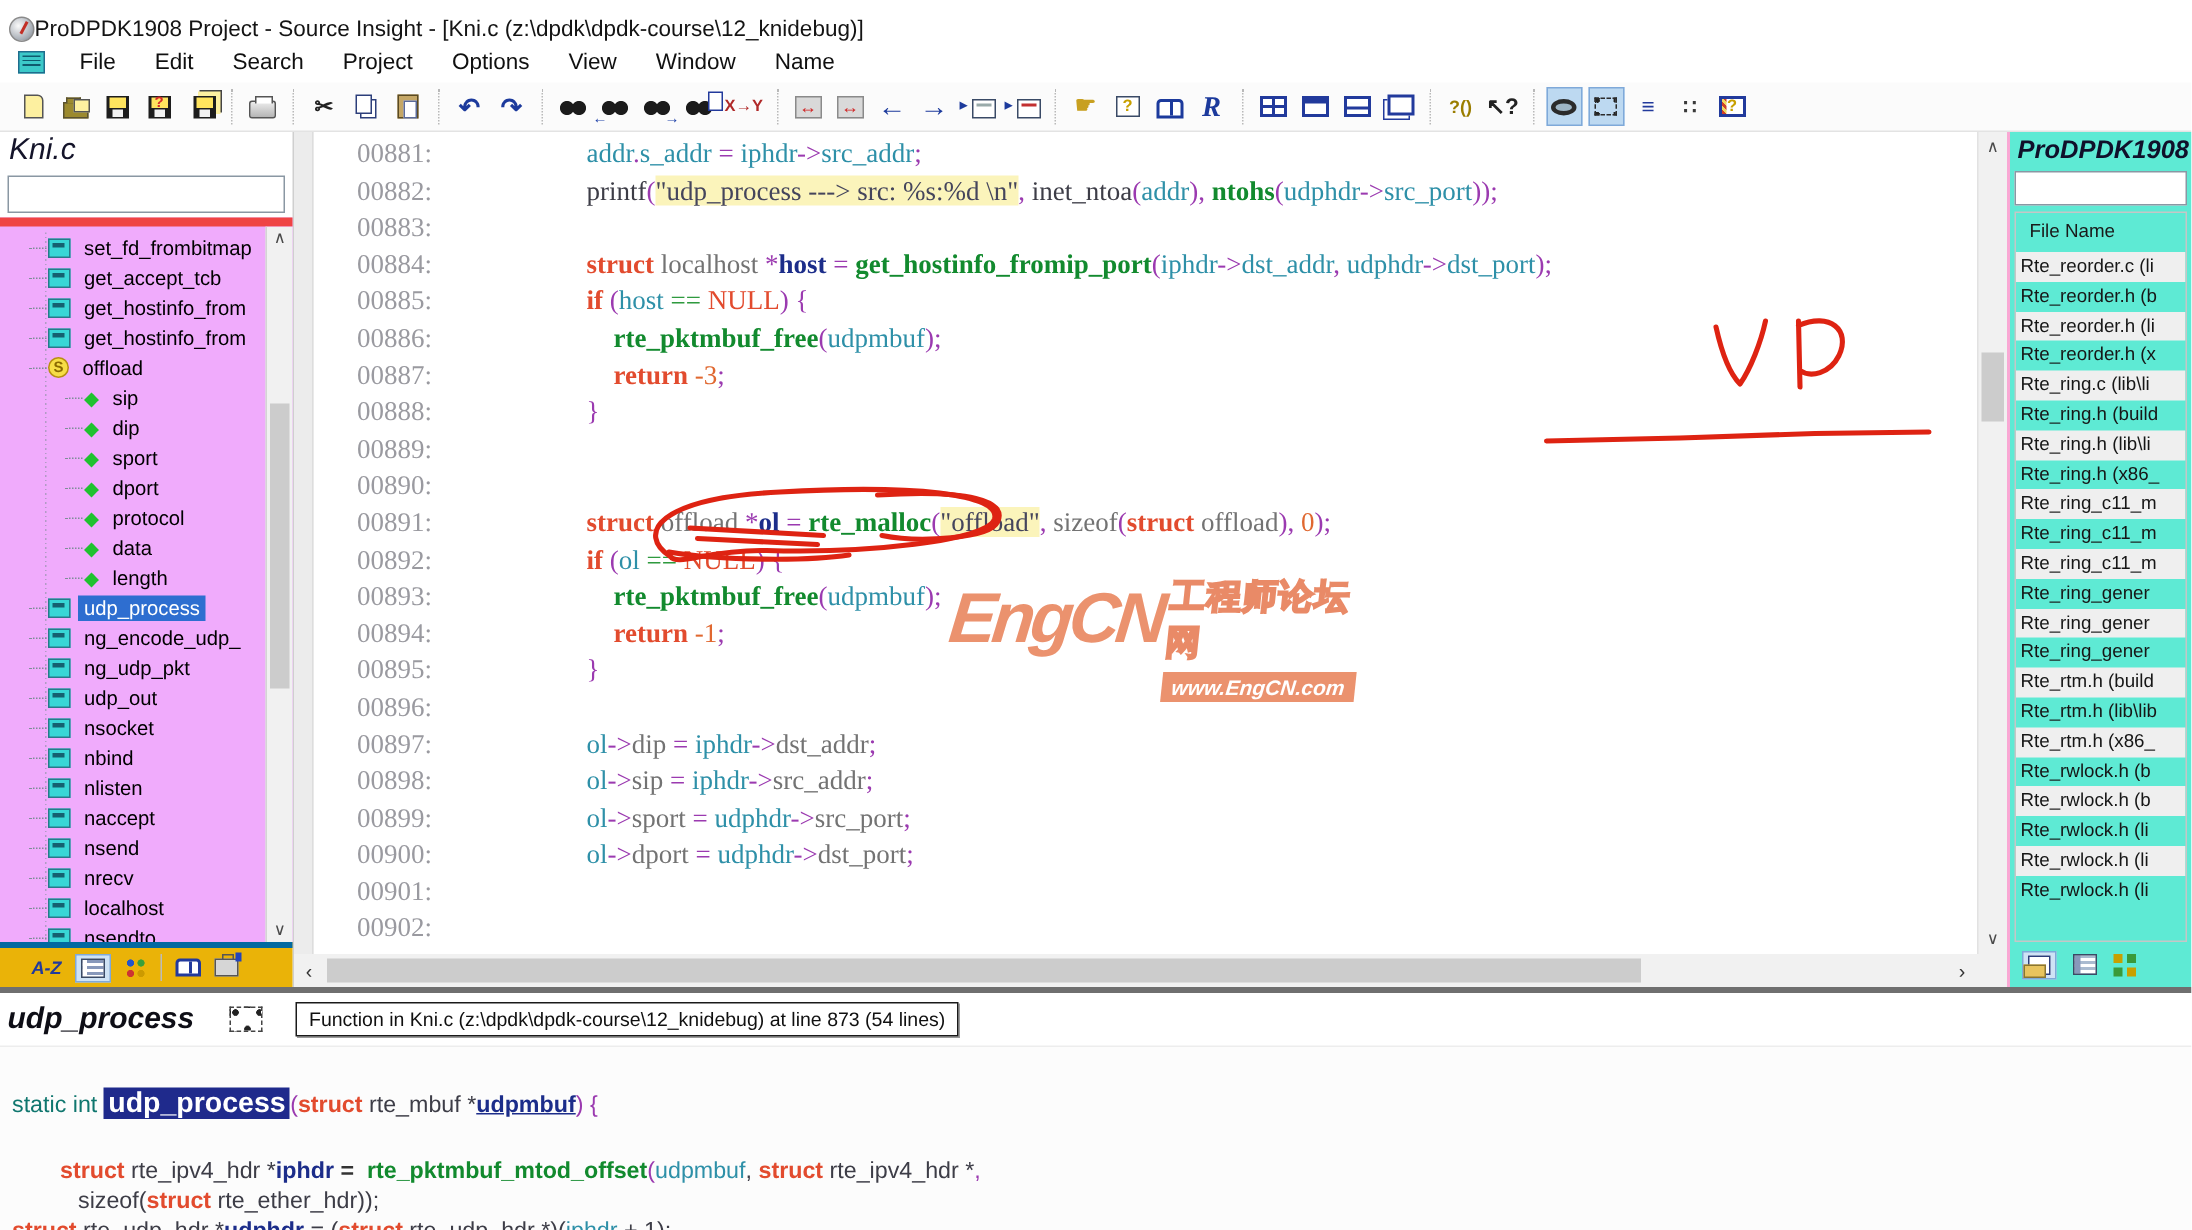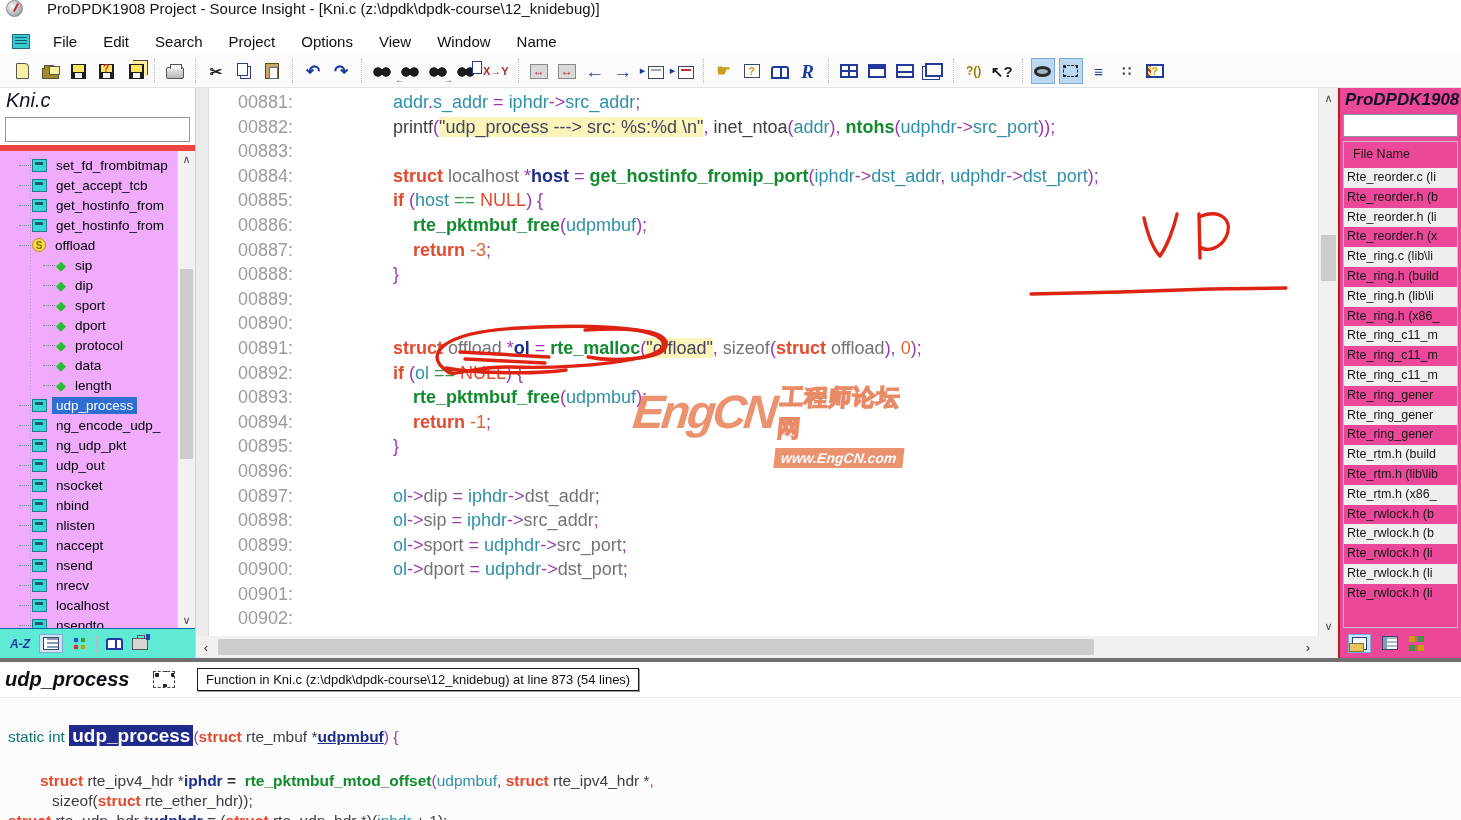--- a/index.html
+++ b/index.html
@@ -1,21 +1,21 @@
 <!DOCTYPE html>
 <html><head>
 <meta charset="utf-8">
 <style>
   *{box-sizing:border-box;margin:0;padding:0}
   html,body{width:1461px;height:820px;overflow:hidden}
   body{font-family:"Liberation Sans",sans-serif;background:#fff;position:relative}
   .app{position:absolute;inset:0;width:1461px;height:820px;background:#fff}
 
   
-  .titlebar{height:28px;display:flex;align-items:flex-start;gap:24px;padding-left:6px;font-size:15px;color:#141414;background:#fff}
+  .titlebar{height:28px;display:flex;align-items:flex-end;gap:0;padding-left:6px;font-size:15px;color:#141414;background:#fff}
   .si-logo{width:17px;height:17px;border-radius:50%;background:radial-gradient(circle at 35% 35%,#fafafa,#aab0b8 65%,#788089);border:1px solid #8a8a8a;position:relative;flex:none}
   .si-logo::after{content:"";position:absolute;left:8px;top:2px;width:2px;height:9px;background:#c22f26;transform:rotate(28deg)}
   .menubar{height:27px;display:flex;align-items:center;font-size:15px;color:#101010;padding-left:12px;background:#fff}
   .doc-ico{width:18px;height:15px;background:#3cc9c9;border:1px solid #1f6d8d;margin-right:10px;position:relative;flex:none}
   .doc-ico::after{content:"";position:absolute;inset:2px;background:repeating-linear-gradient(180deg,#0f5a6e 0 1px,transparent 1px 3px)}
   .menu-item{padding:2px 13px;cursor:default}
   .toolbar{height:33px;display:flex;align-items:center;background:#fbfbfb;border-bottom:1px solid #e3e3e3;padding-left:8px}
   .tb-sep{width:1px;height:24px;border-left:1px dotted #b9b9b9;margin:0 6px}
   .tbtn{display:inline-flex;align-items:center;justify-content:center;min-width:24px;height:26px;margin:0 2px;border:1px solid transparent}
   .tbtn.on{background:#bdd9f1;border:1px solid #7fa9d9}
@@ -78,54 +78,54 @@
   .trow.d2 .conn{width:12px;margin-left:43px}
   .ti-fn{width:15px;height:13px;background:#38d6d6;border:1px solid #27798a;margin:0 5px 0 1px;position:relative;flex:none}
   .ti-fn::after{content:"";position:absolute;left:2px;top:2px;width:8px;height:3px;background:#156070}
   .ti-struct{width:14px;height:14px;border-radius:50%;background:#f6dd46;border:1px solid #b78f12;color:#8a6a00;font-size:10px;font-weight:bold;display:flex;align-items:center;justify-content:center;margin:0 5px 0 1px;flex:none}
   .ti-mem{color:#1fc12f;font-size:13px;margin:0 5px 0 1px;flex:none}
   .trow .lbl{padding:1px 4px}
   .trow.sel2 .lbl{background:#2e6ed0;color:#fff}
   .sb-scroll{position:absolute;right:0;top:0;bottom:0;width:18px;background:#f1f1f1;border-left:1px solid #d4d4d4}
   .scr-arr{position:absolute;left:0;right:0;text-align:center;font-size:11px;color:#4a4a4a;height:16px;line-height:16px}
   .sb-thumb{position:absolute;left:2px;right:2px;top:118px;height:190px;background:#ccc}
-  .sb-tools{height:30px;background:#5eead4;border-top:1px solid #0369a1;display:flex;align-items:center;gap:9px;padding-left:10px;flex:none}
+  .sb-tools{height:30px;background:#eab308;border-top:4px solid #0369a1;display:flex;align-items:center;gap:9px;padding-left:21px;flex:none}
   .t-az{font-size:12px;font-weight:bold;color:#223a9c;font-style:italic}
   .t-on{background:#cfe3f5;border:1px solid #7fa9d9;padding:2px 3px;display:inline-flex}
   .t-list{width:16px;height:13px;border:1px solid #3a4a66;background:linear-gradient(#fff,#fff) 0 0/3px 100% no-repeat,repeating-linear-gradient(180deg,#8899bb 0 2px,#fff 2px 4px);background-color:#fff}
   .t-dots{width:15px;height:13px;background:radial-gradient(circle at 4px 3px,#2255cc 2.2px,transparent 2.6px),radial-gradient(circle at 11px 3px,#3aa03a 2.2px,transparent 2.6px),radial-gradient(circle at 4px 10px,#cc3333 2.2px,transparent 2.6px),radial-gradient(circle at 11px 10px,#cc9a00 2.2px,transparent 2.6px)}
   .t-sep{width:1px;height:18px;border-left:1px solid #bbb}
   .t-book{width:17px;height:12px;background:#fff;border:2px solid #223a9c;border-radius:3px 3px 0 0;position:relative}
   .t-book::after{content:"";position:absolute;left:50%;top:0;bottom:0;width:2px;background:#223a9c}
   .t-brief{width:16px;height:12px;background:#d6d6d6;border:1px solid #555;position:relative}
   .t-brief::before{content:"";position:absolute;left:4px;top:-4px;width:6px;height:3px;border:1px solid #555;border-bottom:none}
   .t-brief::after{content:"";position:absolute;right:-3px;top:-5px;width:4px;height:6px;background:#2244bb}
 
   
   .editor{position:absolute;left:196px;top:88px;width:1122px;height:548px;background:#fff;overflow:hidden}
   .gutter{position:absolute;left:0;top:0;width:13px;height:100%;background:#ececec;border-right:1px solid #ddd}
-  .code{position:absolute;left:14px;top:2px;right:0;bottom:0;font-family:Liberation Sans, sans-serif;font-size:18px;line-height:24.6px;white-space:pre}
+  .code{position:absolute;left:14px;top:2px;right:0;bottom:0;font-family:Liberation Serif, serif;font-size:18px;line-height:24.6px;white-space:pre}
   .cline{height:24.6px;overflow:hidden}
   .lnum{display:inline-block;width:135px;margin-left:28px;color:#9a9aa0}
   .c-i{color:#2e90a8}.c-k{color:#e24b2e;font-weight:bold}.c-t{color:#737373}
   .c-f{color:#128a2e;font-weight:bold}.c-o{color:#9b3ab0}
   .c-s{color:#45455c;background:#fbf4bb}.c-n{color:#e06830}.c-r{color:#e24b2e}
   .c-p{color:#3d3d47}.c-v{color:#1c2d8a;font-weight:bold}.c-g{color:#2f9a3f}
   .c-hl{background:#1f2a8c;color:#fff;font-weight:bold;font-size:19px;padding:0 3px}
   .c-vu{color:#1c2d8a;font-weight:bold;text-decoration:underline}
   .c-bp{color:#333;font-weight:bold}.c-t2{color:#0f766e}
   .vscroll{position:absolute;left:1318px;top:88px;width:20px;height:548px;background:#f1f1f1;border-left:1px solid #e2e2e2}
   .vs-thumb{position:absolute;left:2px;right:2px;top:147px;height:46px;background:#ccc}
   .hscroll{position:absolute;left:196px;top:636px;width:1122px;height:22px;background:#f1f1f1;display:flex;align-items:center}
   .hs-arr{width:20px;text-align:center;font-size:13px;color:#333}
   .hs-thumb{height:16px;width:876px;margin-left:2px;background:#ccc}
   .corner{position:absolute;left:1318px;top:636px;width:20px;height:22px;background:#f1f1f1}
 
   
-  .rpanel{position:absolute;left:1338px;top:88px;width:123px;height:570px;background:#ec4899;border-left:2px solid #b91c1c;display:flex;flex-direction:column}
+  .rpanel{position:absolute;left:1338px;top:88px;width:123px;height:570px;background:#5eead4;border-left:2px solid #f9a8d4;display:flex;flex-direction:column}
   .rp-title{font-size:17px;font-weight:bold;font-style:italic;color:#10102a;padding:2px 5px;height:25px;white-space:nowrap;overflow:hidden;flex:none}
   .rp-filter{margin:1px 3px 3px 3px;height:23px;border:1px solid #8a97a3;font-size:12px;padding:0 3px;flex:none}
   .rp-list{flex:1;border:1px solid #c6c6c6;margin:1px 3px 0 3px;overflow:hidden;font-size:12.5px}
   .rp-head{padding:5px 2px 7px 9px;color:#1a1a1a}
   .rp-row{height:19.8px;line-height:19.8px;padding-left:3px;white-space:nowrap;overflow:hidden;color:#161616}
   .rp-row:nth-child(odd){background:#efefef}
   .rp-tools{height:30px;display:flex;align-items:center;gap:11px;padding-left:8px;flex:none}
   .f-open{width:15px;height:13px;background:#fff;border:1px solid #2c3e7a;position:relative}
   .f-open::after{content:"";position:absolute;left:-4px;bottom:-3px;width:13px;height:7px;background:#e8c45e;border:1px solid #8a7530}
   .f-detail{width:16px;height:14px;border:1px solid #3a4a66;background:linear-gradient(#8899bb,#8899bb) 0 0/4px 100% no-repeat,repeating-linear-gradient(180deg,#aabbd0 0 2px,#fff 2px 4px);background-color:#fff}

